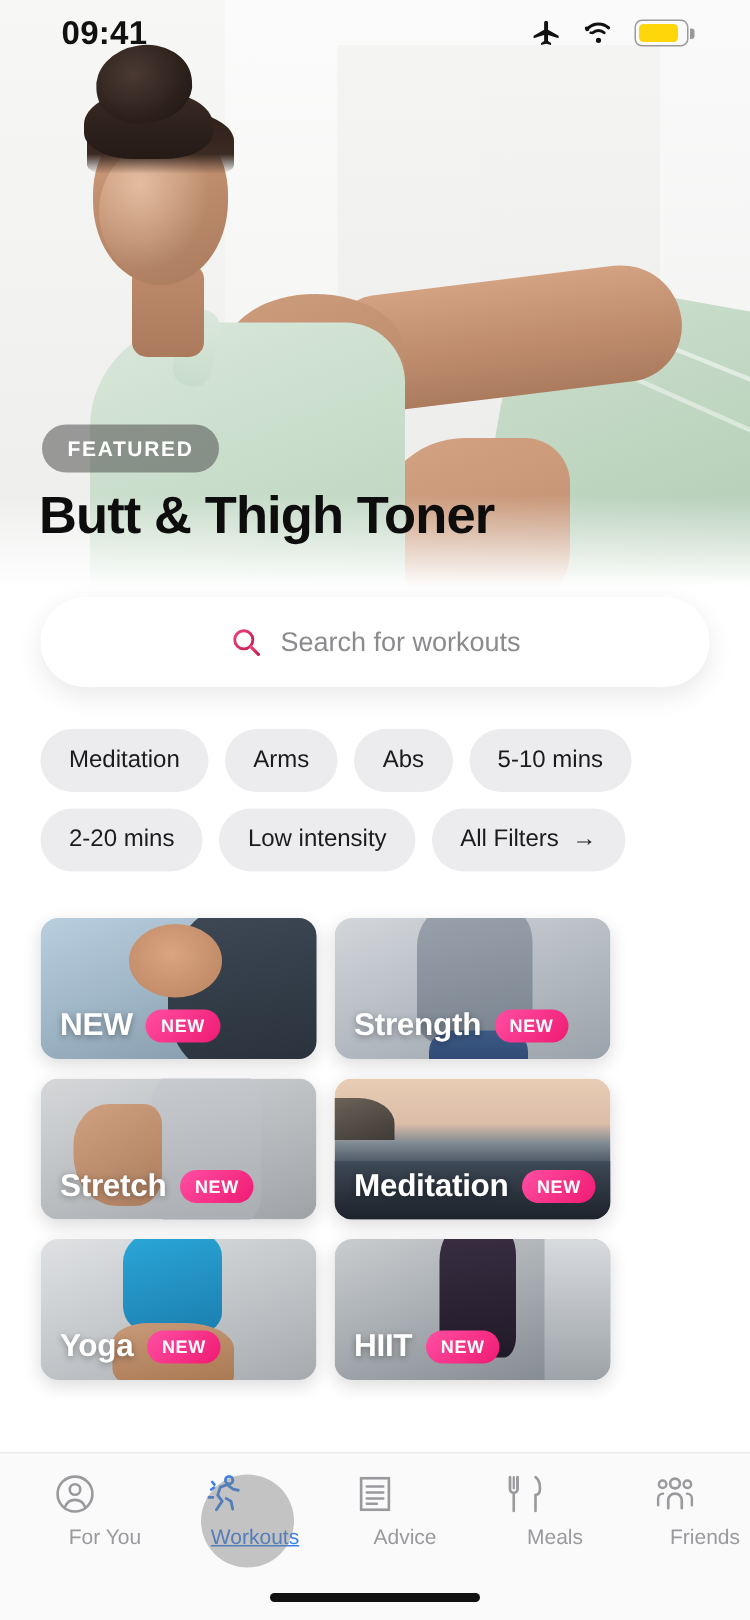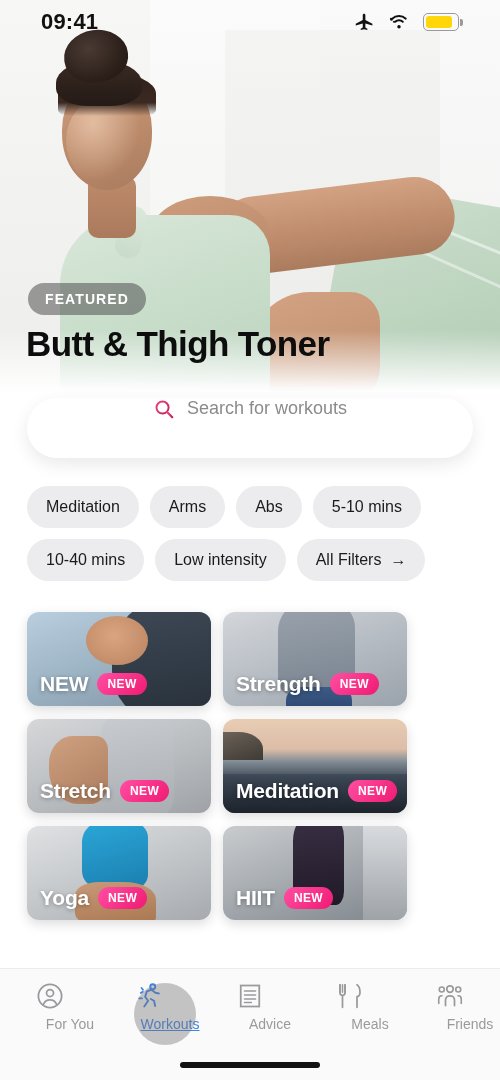--- a/index.html
+++ b/index.html
@@ -79,21 +79,21 @@
 
   
   .featured-badge { position:absolute; left:28px; top:283px; z-index:20;
     background:rgba(80,80,80,.55); color:#fff; font-size:14px; font-weight:700;
     letter-spacing:1.1px; padding:8px 17px; border-radius:18px; }
   .hero-title { position:absolute; left:26px; top:324px; z-index:20;
     font-size:35px; font-weight:800; color:#0d0d0d; letter-spacing:-.6px;text-align:right; }
 
   
   .search-bar { position:absolute; left:27px; top:398px; width:446px; height:60px; z-index:25;
-    background:#fff; border-radius:30px; display:flex; align-items:flex-start;
+    background:#fff; border-radius:30px; display:flex; align-items:center;
     justify-content:center; gap:12px; box-shadow:0 6px 18px rgba(0,0,0,.09); }
   .search-icon { width:22px; height:22px; flex:none; }
   .search-ph { font-size:18px; color:#8b8b8e; }
 
   
   .chips { position:absolute; left:27px; top:486px; width:450px; z-index:15;
     display:flex; flex-wrap:wrap; gap:11px; }
   .chip { background:#ececee; color:#1b1b1d; font-size:16px; border-radius:22px;
     padding:12px 19px; display:flex; align-items:center; gap:9px; white-space:nowrap; }
   .chip-arrow { font-size:16px; line-height:1; }
@@ -224,21 +224,21 @@
     <div class="chip">
         <span>Arms</span>
       </div>
     <div class="chip">
         <span>Abs</span>
       </div>
     <div class="chip">
         <span>5-10 mins</span>
       </div>
     <div class="chip">
-        <span>10-40 mins</span>
+        <span>2-20 mins</span>
       </div>
     <div class="chip">
         <span>Low intensity</span>
       </div>
     <div class="chip">
       <span>All Filters</span>
       <span class="chip-arrow">→</span>
     </div>
   </div>
 

